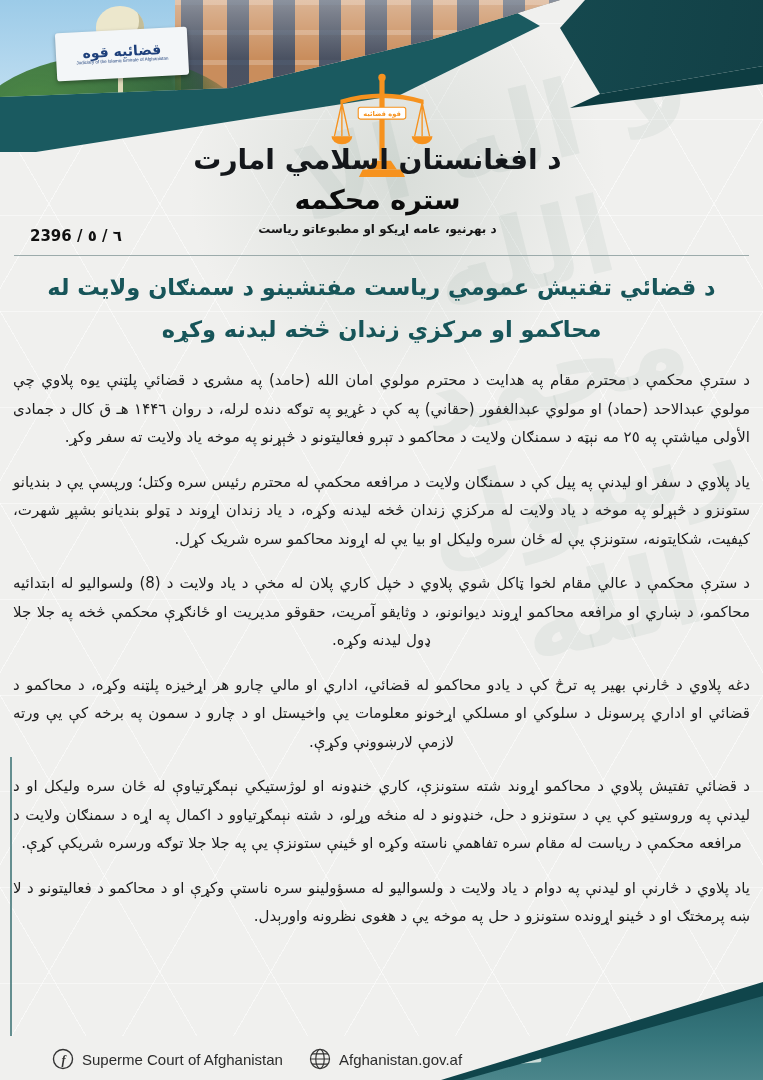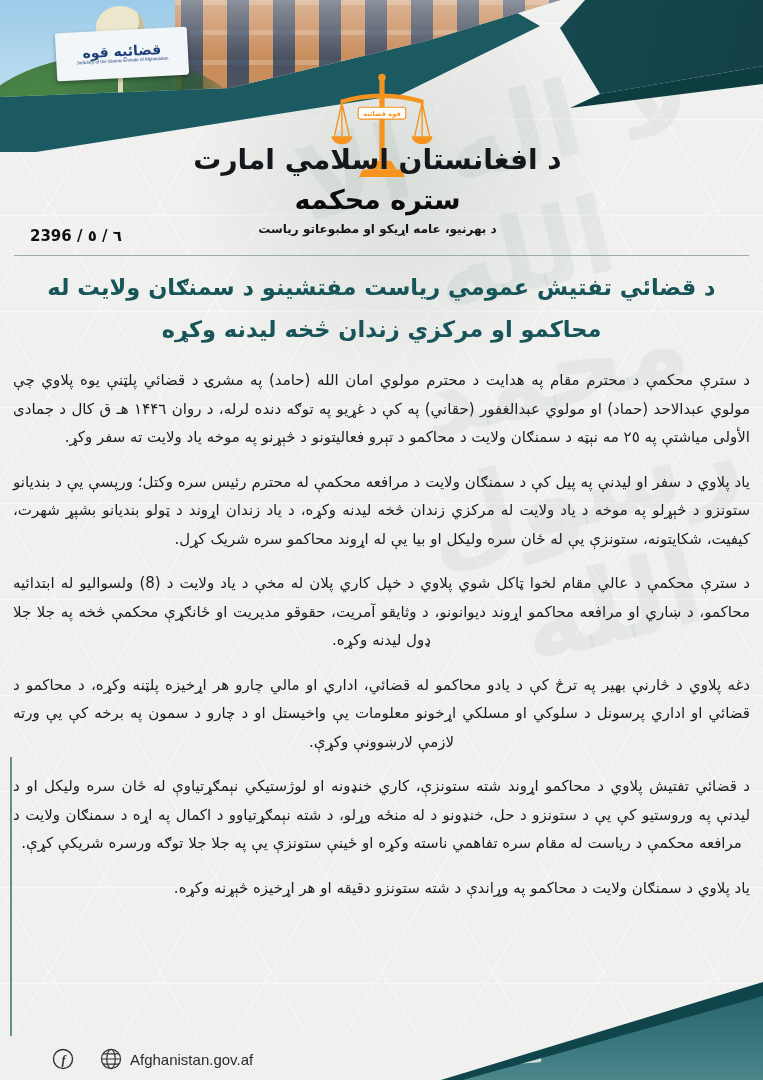--- a/index.html
+++ b/index.html
@@ -135,39 +135,40 @@
     <div class="divider"></div>
   </div>
 
   <div class="article">
     <h1 class="title">د قضائي تفتيش عمومي رياست مفتشينو د سمنګان ولايت له محاکمو او مرکزي زندان څخه ليدنه وکړه</h1>
     <p>د سترې محکمې د محترم مقام په هدايت د محترم مولوي امان الله (حامد) په مشرۍ د قضائي پلټنې يوه پلاوي چې مولوي عبدالاحد (حماد) او مولوي عبدالغفور (حقاني) په کې د غړيو په توګه دنده لرله، د روان ١۴۴٦ هـ ق کال د جمادی الأولی مياشتې په ٢٥ مه نېټه د سمنګان ولايت د محاکمو د تېرو فعاليتونو د څېړنو په موخه ياد ولايت ته سفر وکړ.</p>
     <p>ياد پلاوي د سفر او ليدنې په پيل کې د سمنګان ولايت د مرافعه محکمې له محترم رئيس سره وکتل؛ ورپسې يې د بنديانو ستونزو د څېړلو په موخه د ياد ولايت له مرکزي زندان څخه ليدنه وکړه، د ياد زندان اړوند د ټولو بنديانو بشپړ شهرت، کيفيت، شکايتونه، ستونزې يې له ځان سره وليکل او بيا يې له اړوند محاکمو سره شريک کړل.</p>
     <p class="center-last">د سترې محکمې د عالي مقام لخوا ټاکل شوي پلاوي د خپل کاري پلان له مخې د ياد ولايت د (8) ولسواليو له ابتدائيه محاکمو، د ښاري او مرافعه محاکمو اړوند ديوانونو، د وثايقو آمريت، حقوقو مديريت او ځانګړې محکمې څخه په جلا جلا ډول ليدنه وکړه.</p>
     <p class="center-last">دغه پلاوي د څارنې بهير په ترڅ کې د يادو محاکمو له قضائي، اداري او مالي چارو هر اړخيزه پلټنه وکړه، د محاکمو د قضائي او اداري پرسونل د سلوکي او مسلکي اړخونو معلومات يې واخيستل او د چارو د سمون په برخه کې يې ورته لازمې لارښوونې وکړې.</p>
     <p class="center-last">د قضائي تفتيش پلاوي د محاکمو اړوند شته ستونزې، کاري خنډونه او لوژستيکي نېمګړتياوې له ځان سره وليکل او د ليدنې په وروستيو کې يې د ستونزو د حل، خنډونو د له منځه وړلو، د شته نېمګړتياوو د اکمال په اړه د سمنګان ولايت د مرافعه محکمې د رياست له مقام سره تفاهمي ناسته وکړه او ځينې ستونزې يې په جلا جلا توګه ورسره شريکې کړې.</p>
-    <p>ياد پلاوي د سمنګان ولايت د محاکمو په وړاندې د شته ستونزو دقيقه او هر اړخيزه څېړنه وکړه.</p>
+    <p>ياد پلاوي د څارنې او ليدنې په دوام د ياد ولايت د ولسواليو له مسؤولينو سره ناستې وکړې او د محاکمو د فعاليتونو د لا ښه پرمختګ او د ځينو اړونده ستونزو د حل په موخه يې د هغوی نظرونه واورېدل.</p>
   </div>
 
   <div class="bracket"></div>
 
   <div class="footer-band"></div>
   <div class="photo-br-edge"></div>
   <div class="photo-br">
     <div class="br-sign"></div>
   </div>
 
   <div class="footer">
     <div class="f-item">
       <span>
         <svg width="22" height="22" viewBox="0 0 24 24">
           <circle cx="12" cy="12" r="10.4" fill="none" stroke="#333333" stroke-width="1.5"></circle>
           <text x="12.5" y="17" font-size="13.5" text-anchor="middle" fill="#333333" font-family="Liberation Serif, serif" font-style="italic" font-weight="bold">f</text>
         </svg>
       </span>
+      <span>Superme Court of Afghanistan</span>
     </div>
     <div class="f-item">
       <span>
         <svg width="22" height="22" viewBox="0 0 24 24" fill="none" stroke="#333333" stroke-width="1.3">
           <circle cx="12" cy="12" r="10.4"></circle>
           <ellipse cx="12" cy="12" rx="4.6" ry="10.4"></ellipse>
           <path d="M1.6 12 H22.4 M3.2 6.5 H20.8 M3.2 17.5 H20.8"></path>
         </svg>
       </span>
       <span>Afghanistan.gov.af</span>

